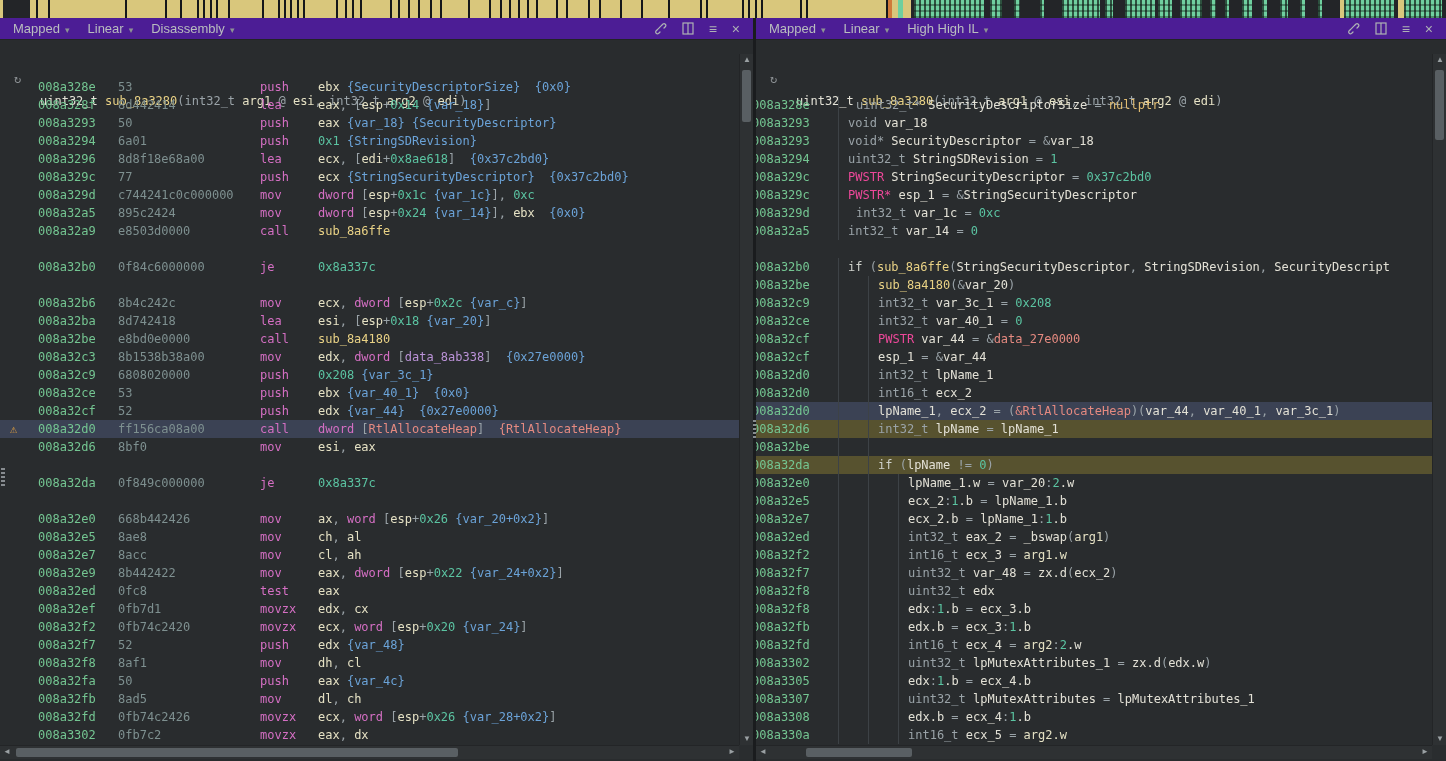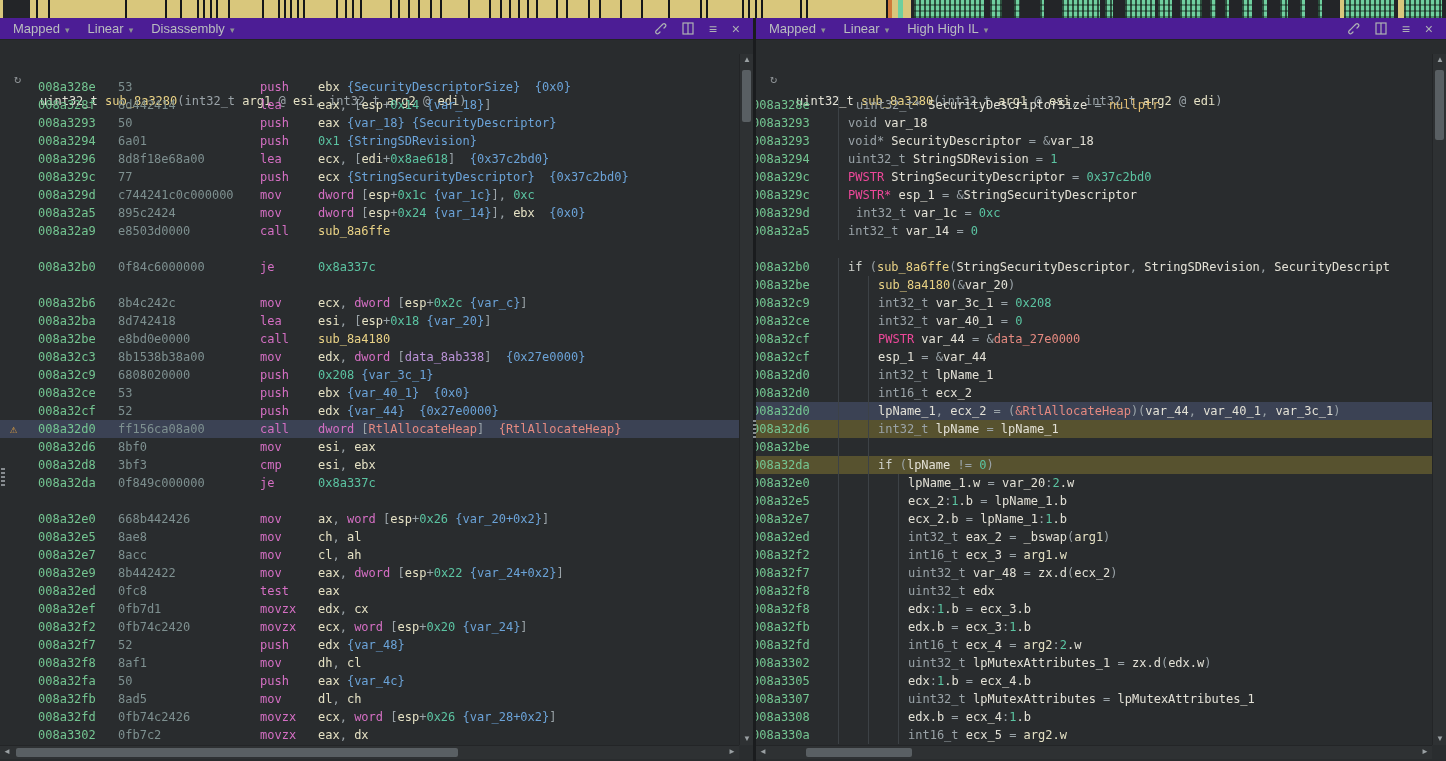--- a/index.html
+++ b/index.html
@@ -174,21 +174,20 @@
       <div class="row" style="top: 198px;"></div>
       <div class="row" style="top: 216px;"><span class="l-addr tk-a">008a32b6</span><span class="l-bytes tk-b">8b4c242c</span><span class="l-mnem tk-m">mov</span><span class="l-ops"><span class="tk-r">ecx</span><span class="tk-g">, </span><span class="tk-m">dword </span><span class="tk-g">[</span><span class="tk-r">esp</span><span class="tk-g">+</span><span class="tk-n">0x2c</span><span class="tk-c"> {var_c}</span><span class="tk-g">]</span></span></div>
       <div class="row" style="top: 234px;"><span class="l-addr tk-a">008a32ba</span><span class="l-bytes tk-b">8d742418</span><span class="l-mnem tk-m">lea</span><span class="l-ops"><span class="tk-r">esi</span><span class="tk-g">, [</span><span class="tk-r">esp</span><span class="tk-g">+</span><span class="tk-n">0x18</span><span class="tk-c"> {var_20}</span><span class="tk-g">]</span></span></div>
       <div class="row" style="top: 252px;"><span class="l-addr tk-a">008a32be</span><span class="l-bytes tk-b">e8bd0e0000</span><span class="l-mnem tk-m">call</span><span class="l-ops"><span class="tk-f">sub_8a4180</span></span></div>
       <div class="row" style="top: 270px;"><span class="l-addr tk-a">008a32c3</span><span class="l-bytes tk-b">8b1538b38a00</span><span class="l-mnem tk-m">mov</span><span class="l-ops"><span class="tk-r">edx</span><span class="tk-g">, </span><span class="tk-m">dword </span><span class="tk-g">[</span><span class="tk-d">data_8ab338</span><span class="tk-g">]</span><span class="tk-c">  {0x27e0000}</span></span></div>
       <div class="row" style="top: 288px;"><span class="l-addr tk-a">008a32c9</span><span class="l-bytes tk-b">6808020000</span><span class="l-mnem tk-m">push</span><span class="l-ops"><span class="tk-n">0x208</span><span class="tk-c"> {var_3c_1}</span></span></div>
       <div class="row" style="top: 306px;"><span class="l-addr tk-a">008a32ce</span><span class="l-bytes tk-b">53</span><span class="l-mnem tk-m">push</span><span class="l-ops"><span class="tk-r">ebx</span><span class="tk-c"> {var_40_1}</span><span class="tk-c">  {0x0}</span></span></div>
       <div class="row" style="top: 324px;"><span class="l-addr tk-a">008a32cf</span><span class="l-bytes tk-b">52</span><span class="l-mnem tk-m">push</span><span class="l-ops"><span class="tk-r">edx</span><span class="tk-c"> {var_44}</span><span class="tk-c">  {0x27e0000}</span></span></div>
       <div class="row hl-sel" style="top: 342px;"><span class="warn">⚠</span><span class="l-addr tk-a">008a32d0</span><span class="l-bytes tk-b">ff156ca08a00</span><span class="l-mnem tk-m">call</span><span class="l-ops"><span class="tk-m">dword </span><span class="tk-g">[</span><span class="tk-i">RtlAllocateHeap</span><span class="tk-g">]</span><span class="tk-i">  {RtlAllocateHeap}</span></span></div>
       <div class="row" style="top: 360px;"><span class="l-addr tk-a">008a32d6</span><span class="l-bytes tk-b">8bf0</span><span class="l-mnem tk-m">mov</span><span class="l-ops"><span class="tk-r">esi</span><span class="tk-g">, </span><span class="tk-r">eax</span></span></div>
-      <div class="row" style="top: 378px;"><span class="l-addr tk-a">008a32d8</span><span class="l-bytes tk-b">3bf3</span><span class="l-mnem tk-m">cmp</span><span class="l-ops"><span class="tk-r">esi</span><span class="tk-g">, </span><span class="tk-r">ebx</span></span></div>
       <div class="row" style="top: 396px;"><span class="l-addr tk-a">008a32da</span><span class="l-bytes tk-b">0f849c000000</span><span class="l-mnem tk-m">je</span><span class="l-ops"><span class="tk-n">0x8a337c</span></span></div>
       <div class="row" style="top: 414px;"></div>
       <div class="row" style="top: 432px;"><span class="l-addr tk-a">008a32e0</span><span class="l-bytes tk-b">668b442426</span><span class="l-mnem tk-m">mov</span><span class="l-ops"><span class="tk-r">ax</span><span class="tk-g">, </span><span class="tk-m">word </span><span class="tk-g">[</span><span class="tk-r">esp</span><span class="tk-g">+</span><span class="tk-n">0x26</span><span class="tk-c"> {var_20+0x2}</span><span class="tk-g">]</span></span></div>
       <div class="row" style="top: 450px;"><span class="l-addr tk-a">008a32e5</span><span class="l-bytes tk-b">8ae8</span><span class="l-mnem tk-m">mov</span><span class="l-ops"><span class="tk-r">ch</span><span class="tk-g">, </span><span class="tk-r">al</span></span></div>
       <div class="row" style="top: 468px;"><span class="l-addr tk-a">008a32e7</span><span class="l-bytes tk-b">8acc</span><span class="l-mnem tk-m">mov</span><span class="l-ops"><span class="tk-r">cl</span><span class="tk-g">, </span><span class="tk-r">ah</span></span></div>
       <div class="row" style="top: 486px;"><span class="l-addr tk-a">008a32e9</span><span class="l-bytes tk-b">8b442422</span><span class="l-mnem tk-m">mov</span><span class="l-ops"><span class="tk-r">eax</span><span class="tk-g">, </span><span class="tk-m">dword </span><span class="tk-g">[</span><span class="tk-r">esp</span><span class="tk-g">+</span><span class="tk-n">0x22</span><span class="tk-c"> {var_24+0x2}</span><span class="tk-g">]</span></span></div>
       <div class="row" style="top: 504px;"><span class="l-addr tk-a">008a32ed</span><span class="l-bytes tk-b">0fc8</span><span class="l-mnem tk-m">test</span><span class="l-ops"><span class="tk-r">eax</span></span></div>
       <div class="row" style="top: 522px;"><span class="l-addr tk-a">008a32ef</span><span class="l-bytes tk-b">0fb7d1</span><span class="l-mnem tk-m">movzx</span><span class="l-ops"><span class="tk-r">edx</span><span class="tk-g">, </span><span class="tk-r">cx</span></span></div>
       <div class="row" style="top: 540px;"><span class="l-addr tk-a">008a32f2</span><span class="l-bytes tk-b">0fb74c2420</span><span class="l-mnem tk-m">movzx</span><span class="l-ops"><span class="tk-r">ecx</span><span class="tk-g">, </span><span class="tk-m">word </span><span class="tk-g">[</span><span class="tk-r">esp</span><span class="tk-g">+</span><span class="tk-n">0x20</span><span class="tk-c"> {var_24}</span><span class="tk-g">]</span></span></div>
       <div class="row" style="top: 558px;"><span class="l-addr tk-a">008a32f7</span><span class="l-bytes tk-b">52</span><span class="l-mnem tk-m">push</span><span class="l-ops"><span class="tk-r">edx</span><span class="tk-c"> {var_48}</span></span></div>

